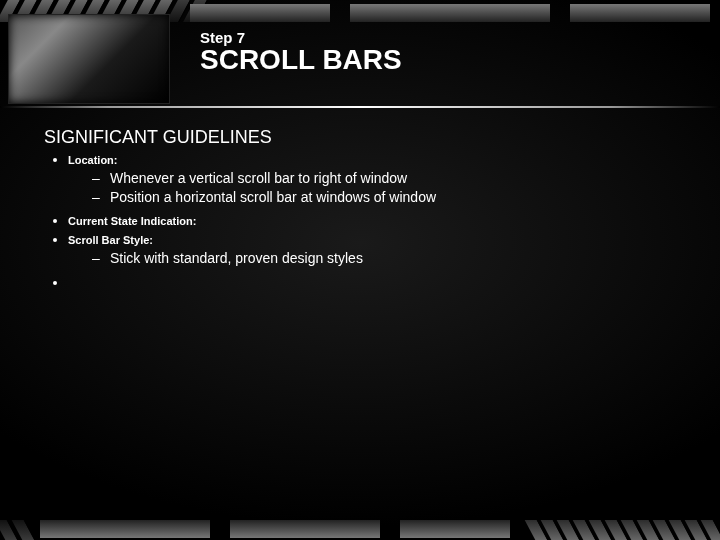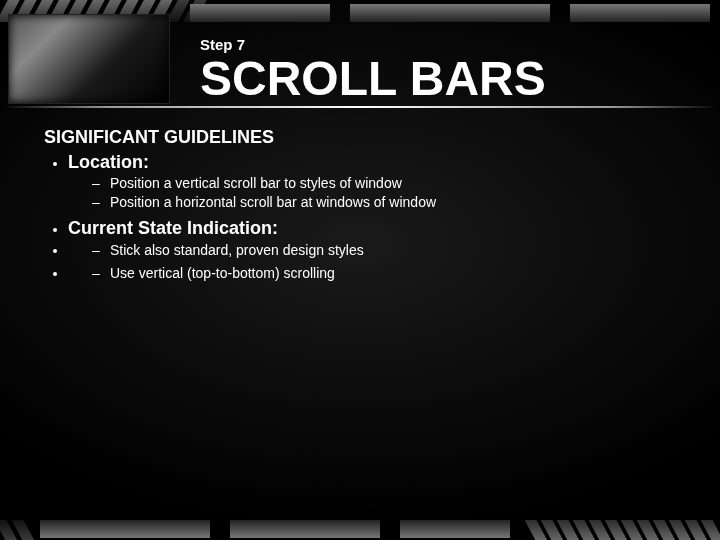--- a/index.html
+++ b/index.html
@@ -2,29 +2,29 @@
 <html><head>
 <meta charset="utf-8">
 <style>
   html,body{margin:0;padding:0;width:720px;height:540px;overflow:hidden;background:#000;font-family:Arial,Helvetica,sans-serif}
   .slide{position:relative;width:720px;height:540px;background:radial-gradient(ellipse 90% 70% at 50% 45%,#1a1a1a 0%,#000 75%);color:#fff}
   .topbar{position:absolute;top:0;left:0;right:0;height:22px;display:flex;align-items:flex-end}
   .slashbar{position:relative;height:22px;width:100%;display:flex;gap:4px;padding-left:2px}
   .slash{width:12px;height:22px;background:linear-gradient(180deg,#666 0%,#2c2c2c 100%);transform:skewX(-28deg);border-right:1px solid #000}
   .slash.dim{background:linear-gradient(180deg,#3a3a3a 0%,#111 100%)}
   .corner-img{position:absolute;top:14px;left:8px;width:160px;height:88px;background:linear-gradient(135deg,#555 0%,#888 25%,#1a1a1a 60%,#000 100%);border:1px solid #222;box-shadow:0 0 10px #000 inset}
-  .hdr{position:absolute;top:36px;left:200px}
+  .hdr{position:absolute;top:29px;left:200px}
   .step{font-size:15px;font-weight:bold;color:#fff}
-  .title{font-size:48px;font-weight:bold;color:#fff;margin-top:-2px;letter-spacing:0px}
+  .title{font-size:28px;font-weight:bold;color:#fff;margin-top:-2px;letter-spacing:0px}
   .hr{position:absolute;top:106px;left:0;right:0;height:2px;background:linear-gradient(90deg,#000 0%,#999 15%,#fff 50%,#999 85%,#000 100%)}
   .body{position:absolute;top:126px;left:44px;right:30px;color:#fff;font-size:14px;line-height:1.25}
-  .heading{font-size:18px;font-weight:bold;margin-bottom:2px}
+  .heading{font-size:18px;font-weight:normal;margin-bottom:2px}
   ul.lvl1{list-style-type:disc;margin:0;padding-left:24px}
   ul.lvl1>li{margin:1px 0}
-  .sec-title{font-size:18px;font-weight:bold}
+  .sec-title{font-size:11px;font-weight:bold}
   ul.lvl2{list-style:none;margin:2px 0 6px 0;padding-left:42px}
   ul.lvl2>li{position:relative;margin:1px 0;font-size:14px;font-weight:normal}
   ul.lvl2>li:before{content:"–";position:absolute;left:-18px}
   .bottombar{position:absolute;bottom:0;left:0;right:0;height:20px;display:flex;gap:4px;transform:scaleY(-1)}
   .bottombar .slash{height:20px}
   .tab{position:absolute;height:18px;background:linear-gradient(180deg,#777 0%,#222 100%)}
 </style>
 </head>
 <body>
 <div class="slide">
@@ -57,35 +57,35 @@
   </div>
 
   <div class="hr"></div>
 
   <div class="body">
     <div class="heading">SIGNIFICANT GUIDELINES</div>
     <ul class="lvl1">
       <li>
         <span class="sec-title">Location:</span>
         <ul class="lvl2">
-          <li>Position a vertical scroll bar to styles of window</li>
+          <li>Whenever a vertical scroll bar to right of window</li>
           <li>Position a horizontal scroll bar at windows of window</li>
         </ul>
       </li>
       <li>
         <span class="sec-title">Current State Indication:</span>
       </li>
       <li>
+        <span class="sec-title">Scroll Bar Style:</span>
         <ul class="lvl2">
-          <li>Stick also standard, proven design styles</li>
+          <li>Stick with standard, proven design styles</li>
         </ul>
       </li>
       <li>
         <ul class="lvl2">
-          <li>Use vertical (top-to-bottom) scrolling</li>
         </ul>
       </li>
     </ul>
   </div>
 
   <div class="bottombar">
     <div class="slash dim"></div>
       <div class="slash dim"></div>
     <div class="tab" style="left:40px;width:170px;top:2px"></div>
     <div class="tab" style="left:230px;width:150px;top:2px"></div>

